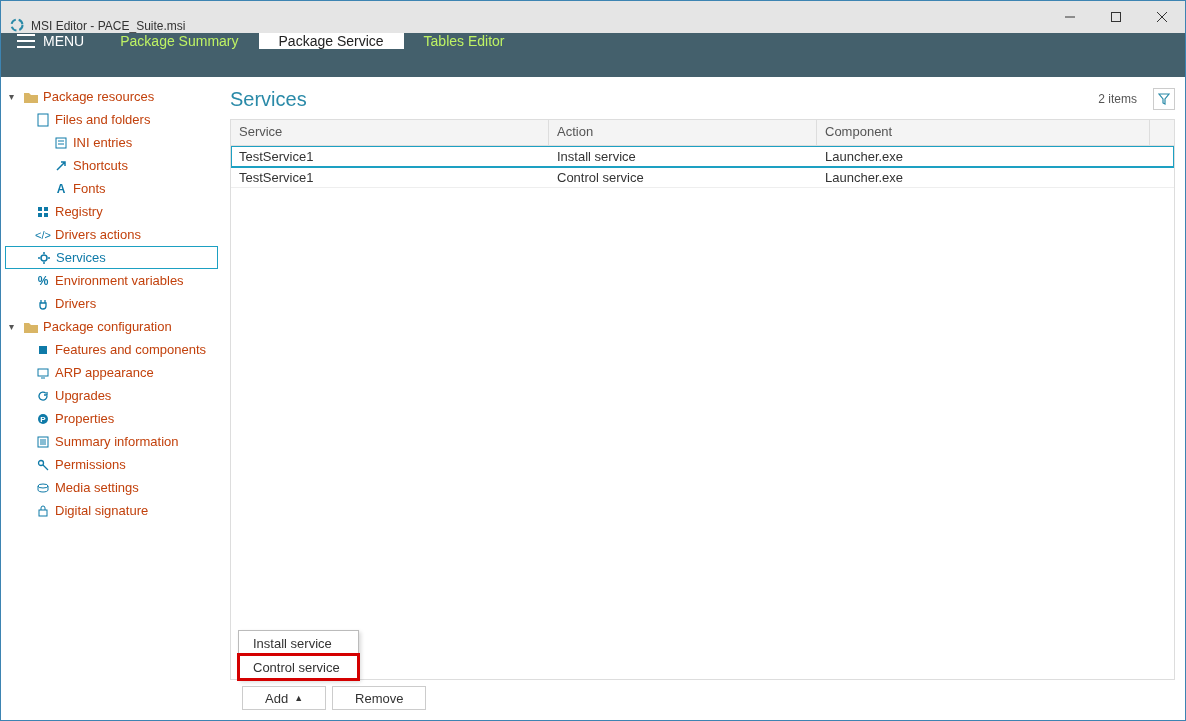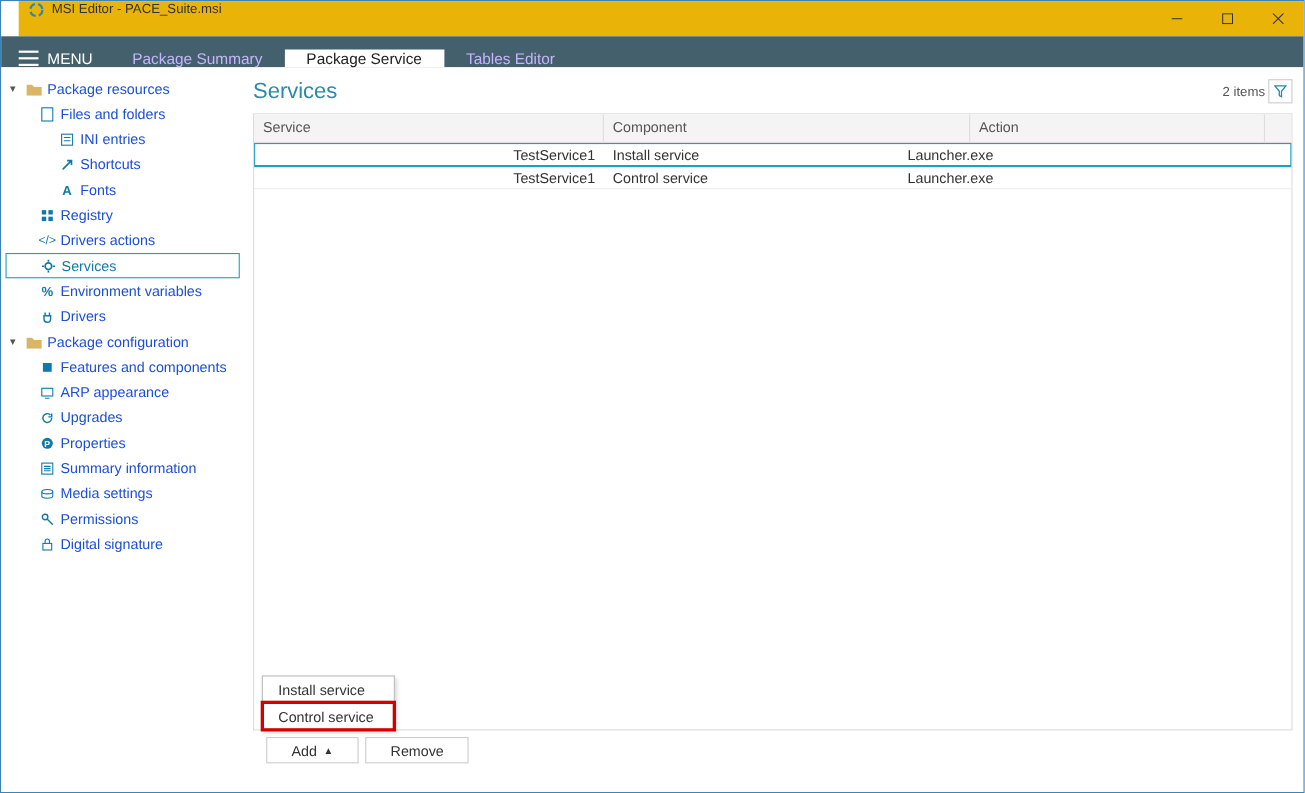--- a/index.html
+++ b/index.html
@@ -1,65 +1,65 @@
 <!DOCTYPE html>
 <html><head>
 <meta charset="utf-8">
 <style>
   * { box-sizing: border-box; margin: 0; padding: 0; }
   body { font-family: "Segoe UI", Tahoma, sans-serif; font-size: 13px; color: #333; background: #fff; width: 1186px; height: 721px; border: 1px solid #3d84b2; overflow: hidden; }
   
   
-  .titlebar { height: 32px; background: #eab308; display: flex; align-items: flex-start; padding-left: 8px; margin-left: 16px; }
+  .titlebar { height: 32px; background: #e5e5e5; display: flex; align-items: flex-end; padding-left: 8px; }
   .titlebar .app-icon { width: 16px; height: 16px; margin-right: 6px; display:flex; align-items:center; justify-content:center; }
   .titlebar .title { font-size: 12px; color: #333; }
   .win-controls { margin-left: auto; display: flex; }
   .win-controls div { width: 46px; height: 32px; display: flex; align-items: center; justify-content: center; font-size: 14px; font-family: "Segoe MDL2 Assets","Segoe UI Symbol",sans-serif; }
   
   
-  .menubar { height: 28px; background: #44606c; display: flex; align-items: flex-end; color: #fff; }
+  .menubar { height: 44px; background: #44606c; display: flex; align-items: flex-start; color: #fff; }
   .menu-btn { display: flex; align-items: center; padding: 0 16px; gap: 8px; font-size: 14px; }
   .hamburger { width: 18px; height: 2px; background: #fff; position: relative; }
   .hamburger::before, .hamburger::after { content:""; position:absolute; left:0; width:18px; height:2px; background:#fff; }
   .hamburger::before { top:-6px; } .hamburger::after { top:6px; }
-  .tab { display:flex; align-items:center; padding: 0 20px; font-size: 14px; color: #c4b5fd; }
+  .tab { display:flex; align-items:center; padding: 0 20px; font-size: 14px; color: #bef264; }
   .tab.active { background:#fff; color:#222; }
   
   
   .body { display:flex; height: calc(721px - 32px - 44px - 2px); }
   
   
   .sidebar { width: 225px; padding: 8px 4px; overflow:auto; }
   .tree-node { display:flex; align-items:center; height:23px; padding-left:4px; gap:4px; white-space:nowrap; }
   .tree-node.level1 { padding-left: 4px; font-size:13px; }
   .tree-node.level2 { padding-left: 30px; }
   .tree-node.level3 { padding-left: 48px; }
   .tree-node .caret { width:10px; display:inline-block; color:#555; font-size:10px; }
   .tree-node .icon { width:16px; display:inline-flex; justify-content:center; color:#0f7aa8; }
   .tree-node .folder-icon { color:#c9a24a; }
-  .tree-node .label { color:#1d4ed8; }
+  .tree-node .label { color:#c2410c; }
   .tree-node.selected { border:1px solid #1da0c2; margin-right:4px; }
   .tree-node.selected .label { color:#0f7aa8; }
   
   
   .main { flex:1; padding: 6px 10px 10px 4px; display:flex; flex-direction:column; }
   .main-header { display:flex; align-items:center; height:32px; }
   .main-header h1 { font-size:20px; font-weight:400; color:#2a8aa8; }
-  .main-header .count { margin-left:auto; color:#555; font-size:12px; margin-right:3px; }
+  .main-header .count { margin-left:auto; color:#555; font-size:12px; margin-right:16px; }
   .main-header .filter-icon { width:22px; height:22px; border:1px solid #ccc; display:flex; align-items:center; justify-content:center; color:#2a8aa8; }
   
   
   .table-wrap { border:1px solid #ddd; flex:1; display:flex; flex-direction:column; margin-top:4px; }
   .thead { display:flex; background:#f4f4f4; border-bottom:1px solid #ddd; height:26px; }
   .th { padding:4px 8px; color:#555; font-size:13px; border-right:1px solid #ddd; }
   .th.c1 { width:318px; } .th.c2 { width:268px; } .th.c3 { flex:1; } .th.c4 { width:24px; border-right:none; }
   .tbody { flex:1; overflow:auto; position:relative; }
   .tr { display:flex; height:21px; align-items:center; border-bottom:1px solid #eee; }
   .td { padding:0 8px; font-size:13px; }
-  .td.c1 { width:318px;text-align:right; } .td.c2 { width:268px; } .td.c3 { flex:1; } .td.c4 { width:24px; }
+  .td.c1 { width:318px; } .td.c2 { width:268px; } .td.c3 { flex:1; } .td.c4 { width:24px; }
   .tr.selected { background:#fff; outline:2px solid #1da0c2; outline-offset:-1px; }
   
   
   .popup { position:absolute; left:12px; bottom:40px; background:#fff; border:1px solid #bbb; box-shadow:2px 2px 4px rgba(0,0,0,0.15); }
   .popup-item { padding:4px 18px 4px 14px; height:24px; display:flex; align-items:center; font-size:13px; }
   .popup-item.highlight { outline:3px solid #d40000; outline-offset:-1px; }
   
   
   .btn-row { display:flex; gap:6px; padding:6px 12px 0 12px; }
   .btn { border:1px solid #ccc; background:#fff; height:24px; padding:0 22px; font-size:13px; display:flex; align-items:center; gap:6px; }
@@ -248,34 +248,34 @@
             <line x1="3" y1="4" x2="9" y2="4" stroke="#0f7aa8"></line>
             <line x1="3" y1="6" x2="9" y2="6" stroke="#0f7aa8"></line>
             <line x1="3" y1="8" x2="9" y2="8" stroke="#0f7aa8"></line>
           </svg>
         </span>
       <span class="label">Summary information</span>
     </div>
     <div class="tree-node level2">
       <span class="icon">
           <svg width="12" height="12">
+            <circle cx="4" cy="4" r="2.5" fill="none" stroke="#0f7aa8" stroke-width="1.3"></circle>
+            <line x1="6" y1="6" x2="11" y2="11" stroke="#0f7aa8" stroke-width="1.3"></line>
+          </svg>
+        </span>
+      <span class="label">Permissions</span>
+    </div>
+    <div class="tree-node level2">
+      <span class="icon">
+          <svg width="12" height="12">
             <ellipse cx="6" cy="4" rx="5" ry="2" fill="none" stroke="#0f7aa8"></ellipse>
             <path d="M1 4v4c0 1.1 2.2 2 5 2s5-.9 5-2V4" fill="none" stroke="#0f7aa8"></path>
           </svg>
         </span>
       <span class="label">Media settings</span>
-    </div>
-    <div class="tree-node level2">
-      <span class="icon">
-          <svg width="12" height="12">
-            <circle cx="4" cy="4" r="2.5" fill="none" stroke="#0f7aa8" stroke-width="1.3"></circle>
-            <line x1="6" y1="6" x2="11" y2="11" stroke="#0f7aa8" stroke-width="1.3"></line>
-          </svg>
-        </span>
-      <span class="label">Permissions</span>
     </div>
     <div class="tree-node level2">
       <span class="icon">
           <svg width="12" height="12">
             <rect x="2" y="5" width="8" height="6" fill="none" stroke="#0f7aa8"></rect>
             <path d="M4 5V3a2 2 0 0 1 4 0v2" fill="none" stroke="#0f7aa8"></path>
           </svg>
         </span>
       <span class="label">Digital signature</span>
     </div>
@@ -288,22 +288,22 @@
       <span class="filter-icon">
         <svg width="12" height="12">
             <path d="M1 1h10L7 6v5l-2-1V6z" fill="none" stroke="#2a8aa8" stroke-width="1.2"></path>
           </svg>
       </span>
     </div>
 
     <div class="table-wrap">
       <div class="thead">
         <div class="th c1">Service</div>
+        <div class="th c2">Action</div>
         <div class="th c3">Component</div>
-        <div class="th c2">Action</div>
         <div class="th c4"></div>
       </div>
       <div class="tbody">
         <div class="tr selected">
           <div class="td c1">TestService1</div>
           <div class="td c2">Install service</div>
           <div class="td c3">Launcher.exe</div>
           <div class="td c4"></div>
         </div>
         <div class="tr">

